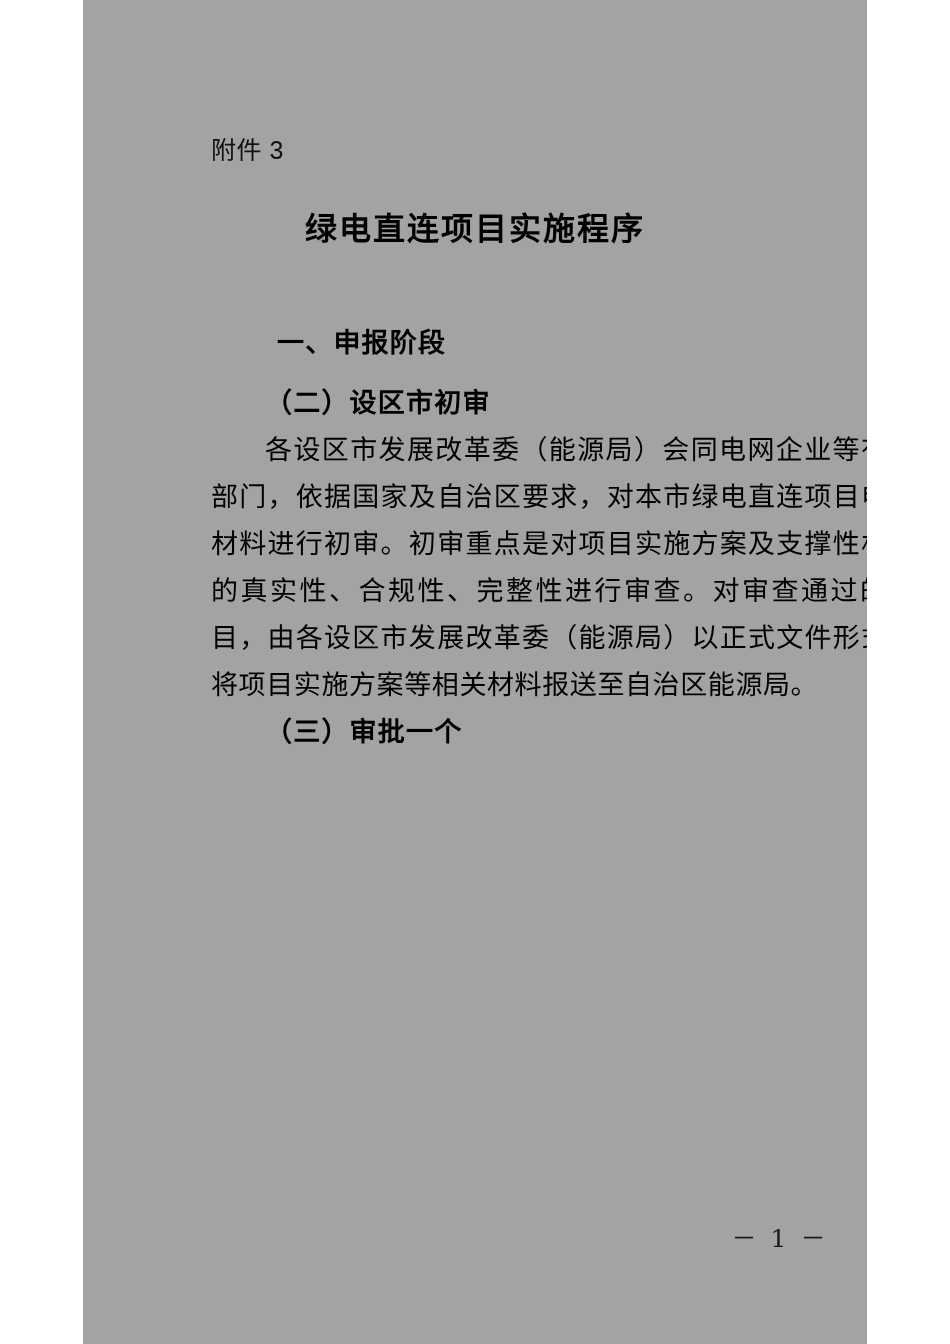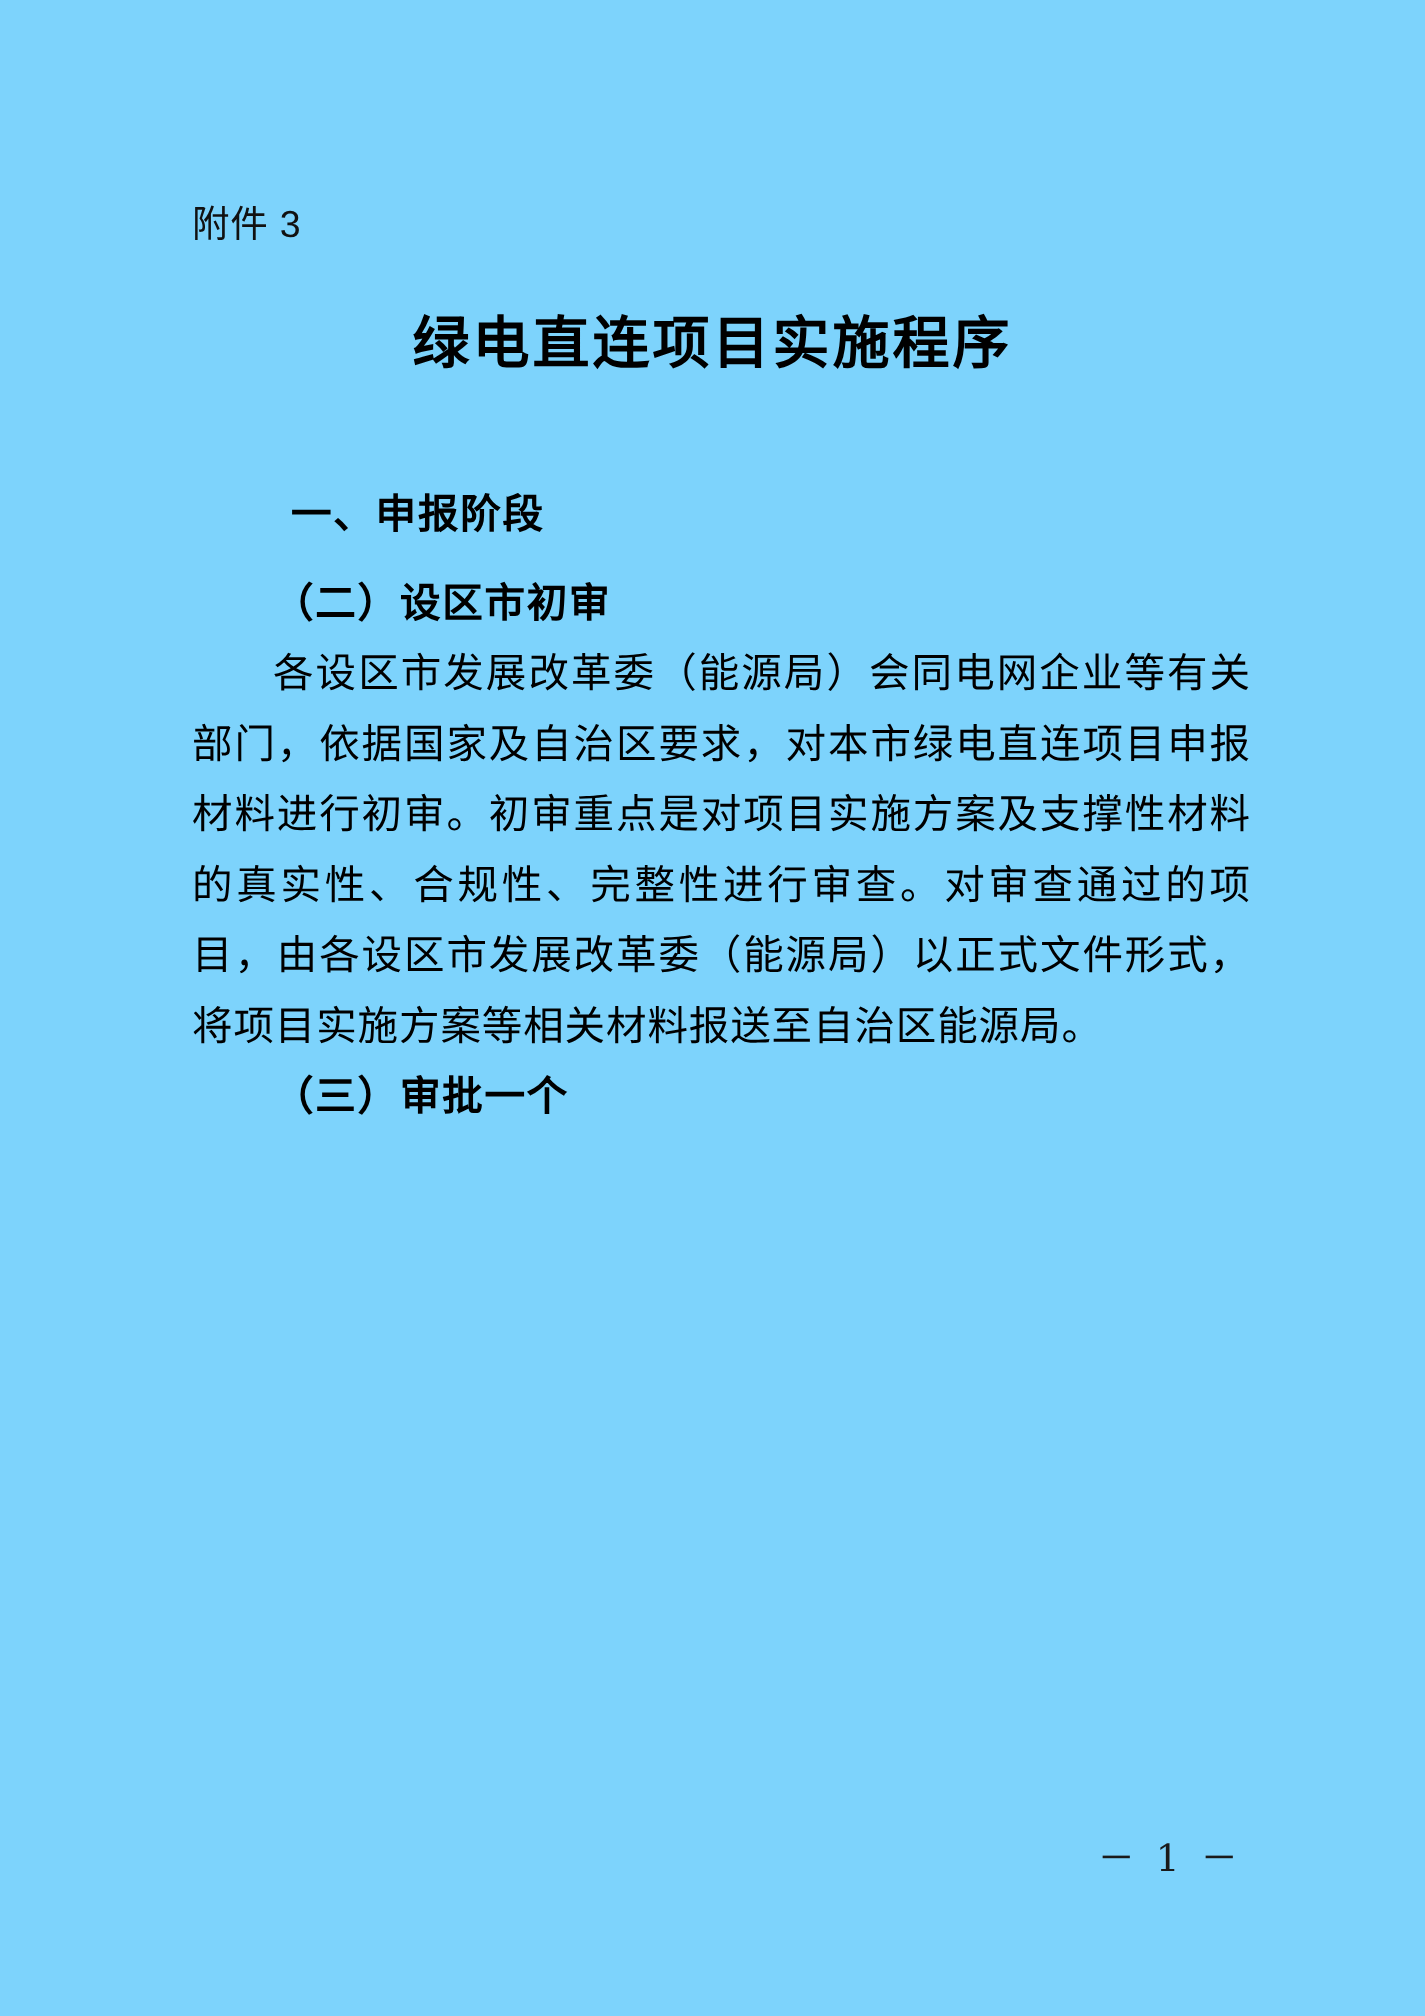--- a/index.html
+++ b/index.html
@@ -4,24 +4,24 @@
 <title>绿电直连项目实施程序</title>
 <style>
   html, body {
     margin: 0;
     padding: 0;
     background: #ffffff;
   }
 
   .page {
     position: relative;
-    width: 950px;
+    width: 784px;
     height: 1344px;
     margin: 0 auto;
-    background: #7dd3fc;
+    background: #a3a3a3;
     overflow: hidden;
     box-sizing: border-box;
     color: #000000;
     font-family: "DejaVu Serif", "Liberation Serif", serif;
   }
 
   
   .attachment-label {
     position: absolute;
     left: 128px;
@@ -36,21 +36,21 @@
 
   
   .doc-title {
     position: absolute;
     left: 0;
     right: 0;
     top: 203px;
     text-align: center;
     font-family: "DejaVu Serif", "Liberation Serif", serif;
     font-weight: bold;
-    font-size: 38px;
+    font-size: 32px;
     line-height: 52px;
     letter-spacing: 2px;
     color: #000000;
   }
 
   
   .body-column {
     position: absolute;
     left: 128px;
     top: 308px;

